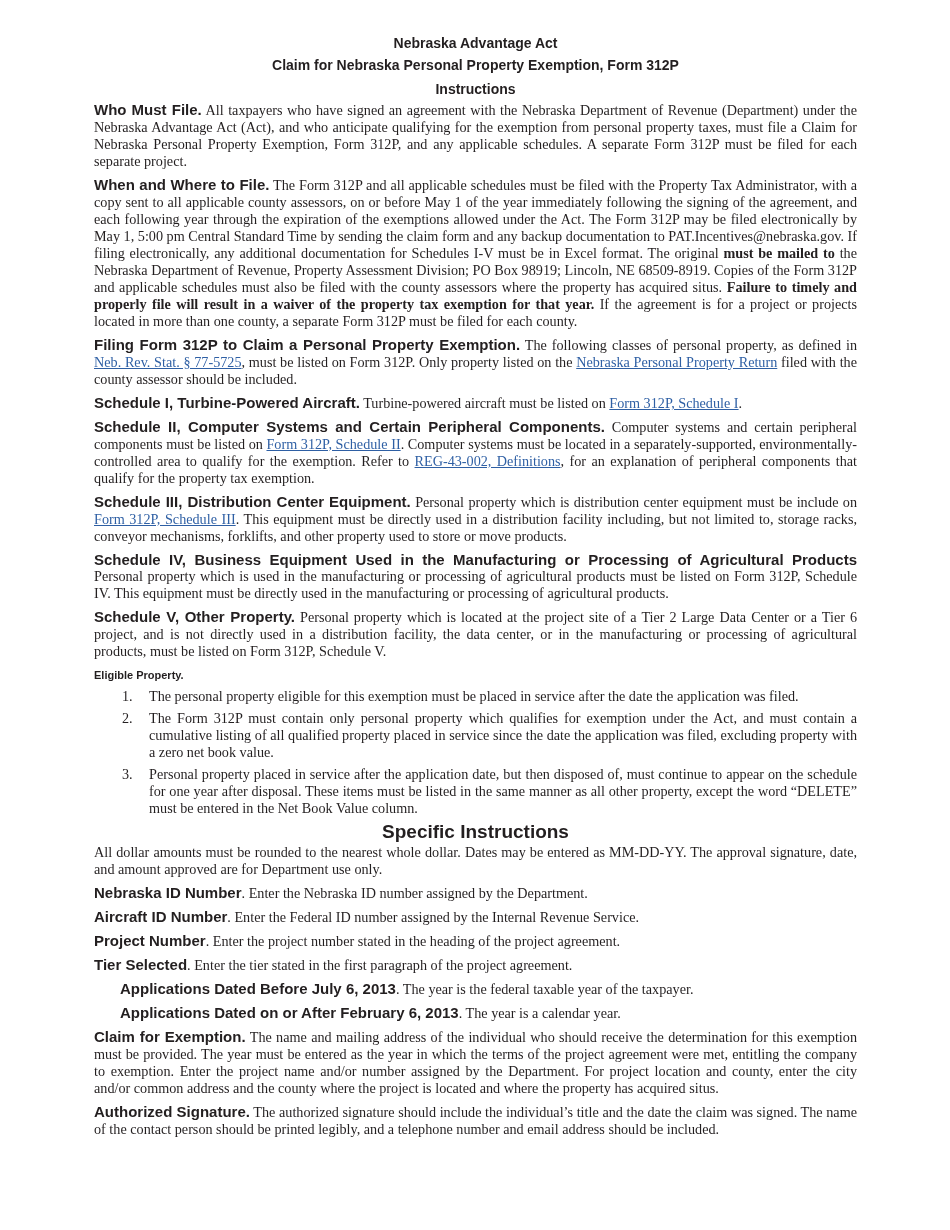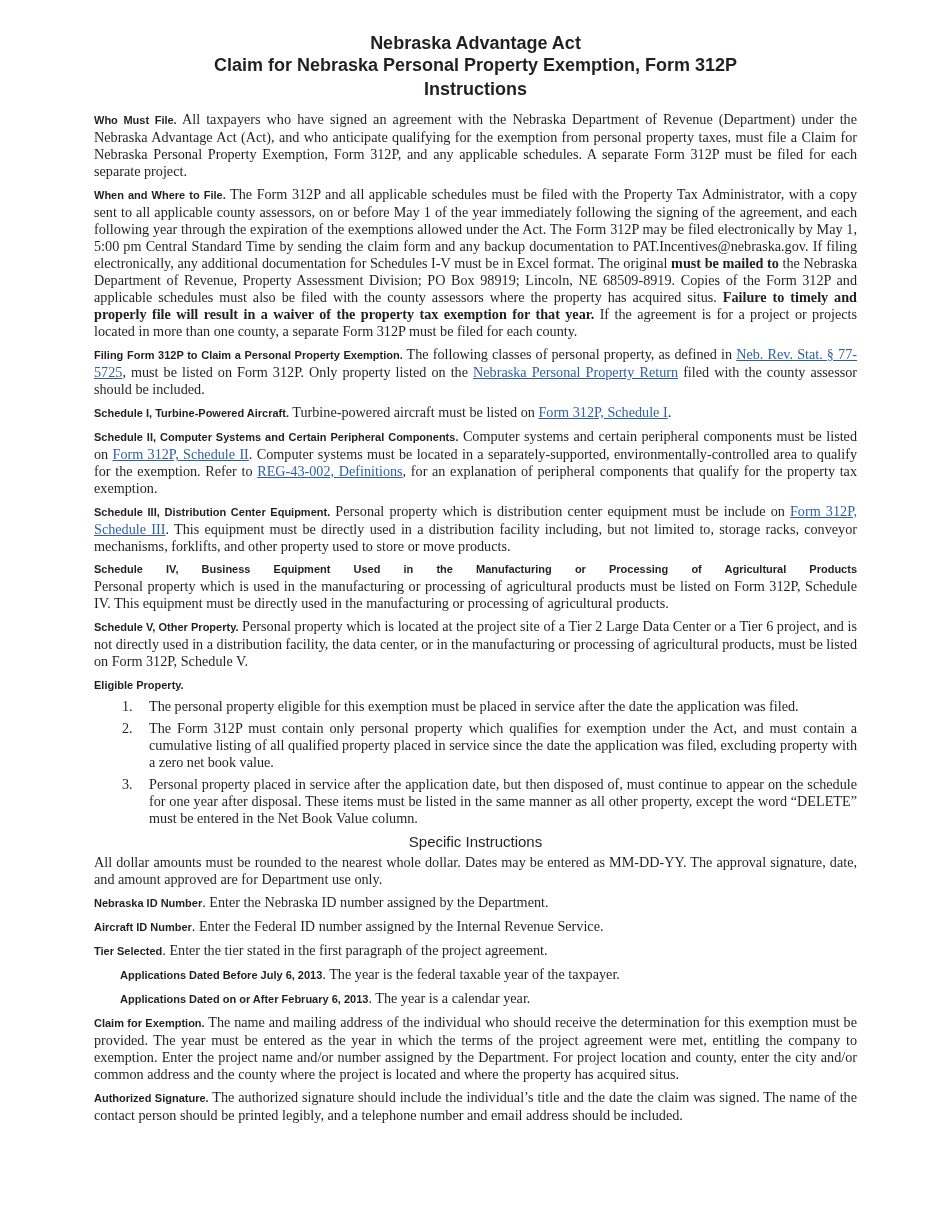--- a/index.html
+++ b/index.html
@@ -1,28 +1,28 @@
 <!DOCTYPE html>
 <html><head>
 <meta charset="utf-8">
 <style>
   html, body { margin: 0; padding: 0; background: #ffffff; }
   body { width: 950px; height: 1230px; position: relative; color: #231f20; }
   .page { position: absolute; left: 94px; top: 32px; width: 763px; }
-  .title { font-family: "Liberation Sans", sans-serif; font-weight: bold; font-size: 18px; text-align: center; line-height: 22px; margin: 0; color: #231f20; }
-  .title.t3 { margin-top: 2px; margin-bottom: 11px; }
+  .title { font-family: "Liberation Sans", sans-serif; font-weight: bold; font-size: 14px; text-align: center; line-height: 22px; margin: 0; color: #231f20; }
+  .title.t3 { margin-top: 2px; margin-bottom: 1px; }
   p { font-family: "Liberation Serif", serif; font-size: 14.2px; line-height: 17px; margin: 0 0 6px 0; text-align: justify; }
-  .hd { font-family: "Liberation Sans", sans-serif; font-weight: bold; font-size: 11px; }
+  .hd { font-family: "Liberation Sans", sans-serif; font-weight: bold; font-size: 15px; }
   b.ser { font-family: "Liberation Serif", serif; font-weight: bold; }
   a { color: #2e5fa4; text-decoration: underline; }
   .sub { font-family: "Liberation Sans", sans-serif; font-weight: bold; font-size: 11px; margin: 0 0 4px 0; line-height: 18px; }
   ol { margin: 0 0 4px 0; padding: 0; list-style: none; }
   ol li { font-family: "Liberation Serif", serif; font-size: 14.2px; line-height: 17px; position: relative; padding-left: 55px; margin-bottom: 5px; text-align: justify; }
   ol li .num { position: absolute; left: 28px; top: 0; }
-  .center-head { font-family: "Liberation Sans", sans-serif; font-weight: normal; font-size: 15px; text-align: center; margin: 2px 0 2px 0; line-height: 20px; }
+  .center-head { font-family: "Liberation Sans", sans-serif; font-weight: bold; font-size: 19px; text-align: center; margin: 2px 0 2px 0; line-height: 20px; }
   .line { font-family: "Liberation Serif", serif; font-size: 14.2px; line-height: 17px; margin: 0 0 6px 0; }
   .indent { padding-left: 26px; }
 </style>
 </head>
 <body>
 
 <div class="page">
   <h1 class="title">Nebraska Advantage Act</h1>
   <h1 class="title">Claim for Nebraska Personal Property Exemption, Form 312P</h1>
   <h1 class="title t3">Instructions</h1>
@@ -64,20 +64,21 @@
     <li><span class="num">1.</span><span>The personal property eligible for this exemption must be placed in service after the date the application was filed.</span></li>
     <li><span class="num">2.</span><span>The Form 312P must contain only personal property which qualifies for exemption under the Act, and must contain a cumulative listing of all qualified property placed in service since the date the application was filed, excluding property with a zero net book value.</span></li>
     <li><span class="num">3.</span><span>Personal property placed in service after the application date, but then disposed of, must continue to appear on the schedule for one year after disposal. These items must be listed in the same manner as all other property, except the word “DELETE” must be entered in the Net Book Value column.</span></li>
   </ol>
 
   <div class="center-head">Specific Instructions</div>
   <p>All dollar amounts must be rounded to the nearest whole dollar. Dates may be entered as MM-DD-YY. The approval signature, date, and amount approved are for Department use only.</p>
 
   <div class="line"><span class="hd">Nebraska ID Number</span><span>. Enter the Nebraska ID number assigned by the Department.</span></div>
   <div class="line"><span class="hd">Aircraft ID Number</span><span>. Enter the Federal ID number assigned by the Internal Revenue Service.</span></div>
+  <div class="line"><span class="hd">Project Number</span><span>. Enter the project number stated in the heading of the project agreement.</span></div>
   <div class="line"><span class="hd">Tier Selected</span><span>. Enter the tier stated in the first paragraph of the project agreement.</span></div>
   <div class="line indent"><span class="hd">Applications Dated Before July 6, 2013</span><span>. The year is the federal taxable year of the taxpayer.</span></div>
   <div class="line indent"><span class="hd">Applications Dated on or After February 6, 2013</span><span>. The year is a calendar year.</span></div>
 
   <p>
     <span class="hd">Claim for Exemption.</span><span> The name and mailing address of the individual who should receive the determination for this exemption must be provided. The year must be entered as the year in which the terms of the project agreement were met, entitling the company to exemption. Enter the project name and/or number assigned by the Department. For project location and county, enter the city and/or common address and the county where the project is located and where the property  has acquired situs.</span>
   </p>
 
   <p>
     <span class="hd">Authorized Signature.</span><span> The authorized signature should include the individual’s title and the date the claim was signed. The name of the contact person should be printed legibly, and a telephone number and email address should be included.</span>

